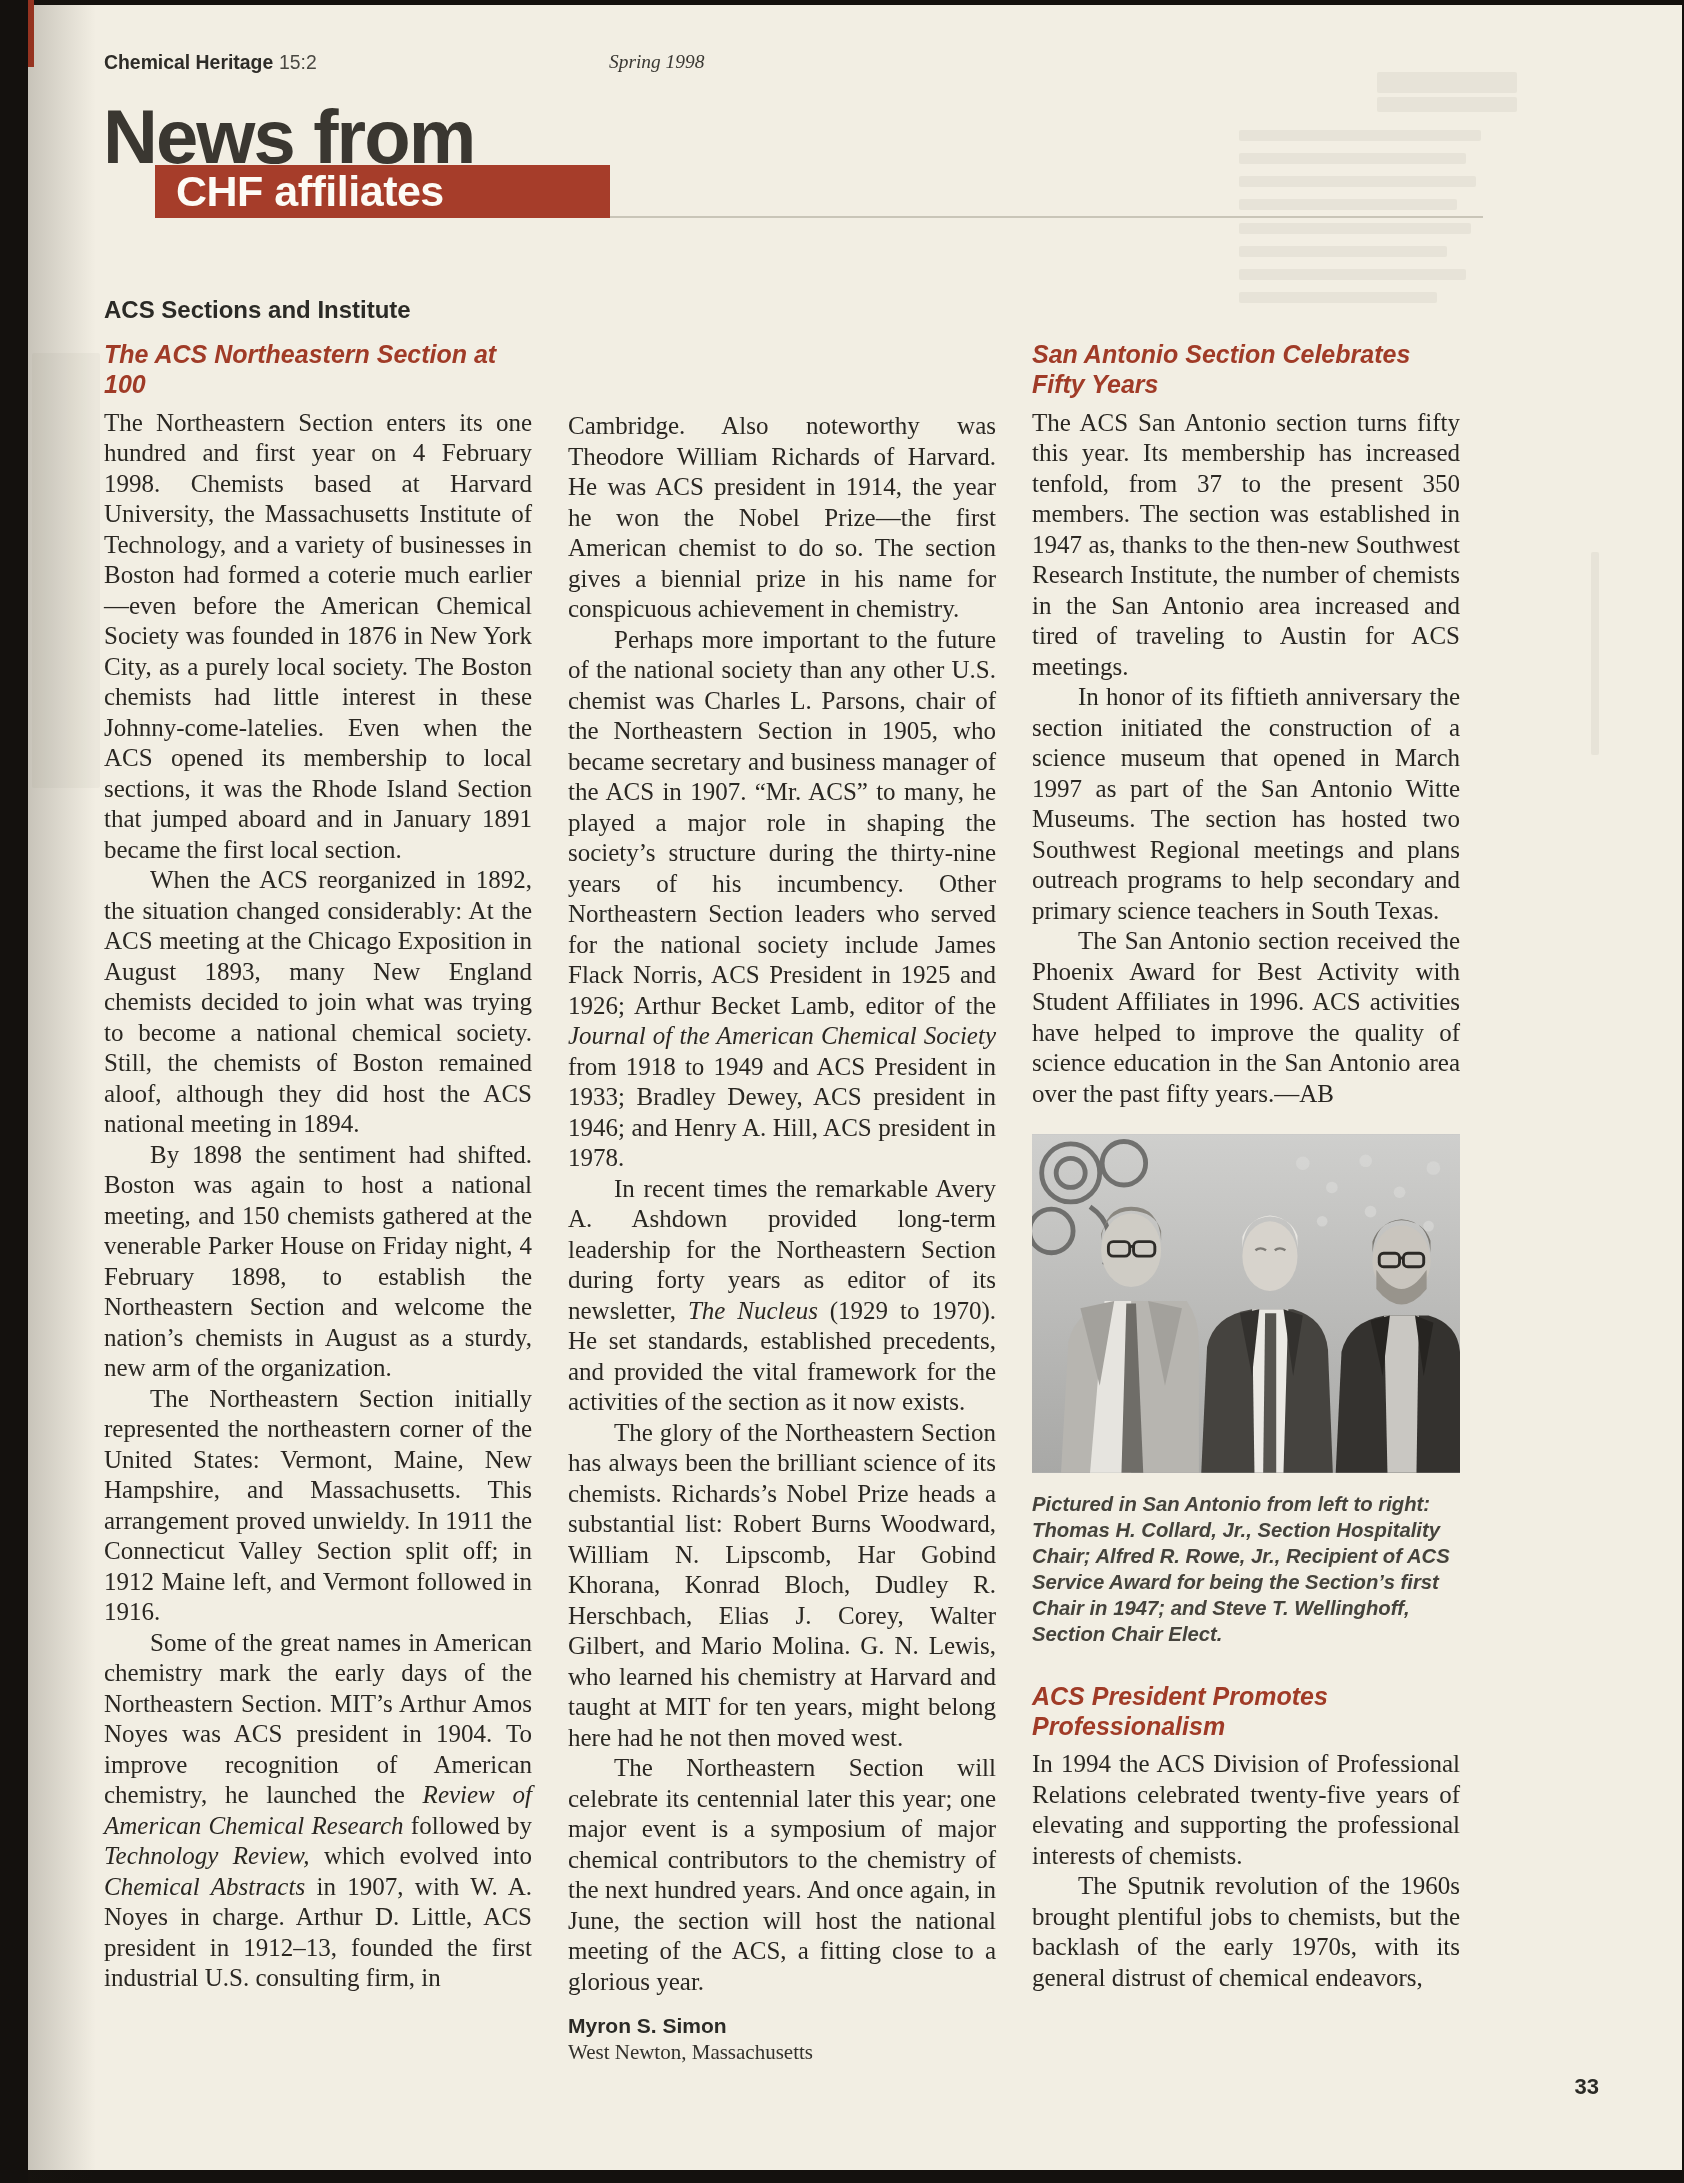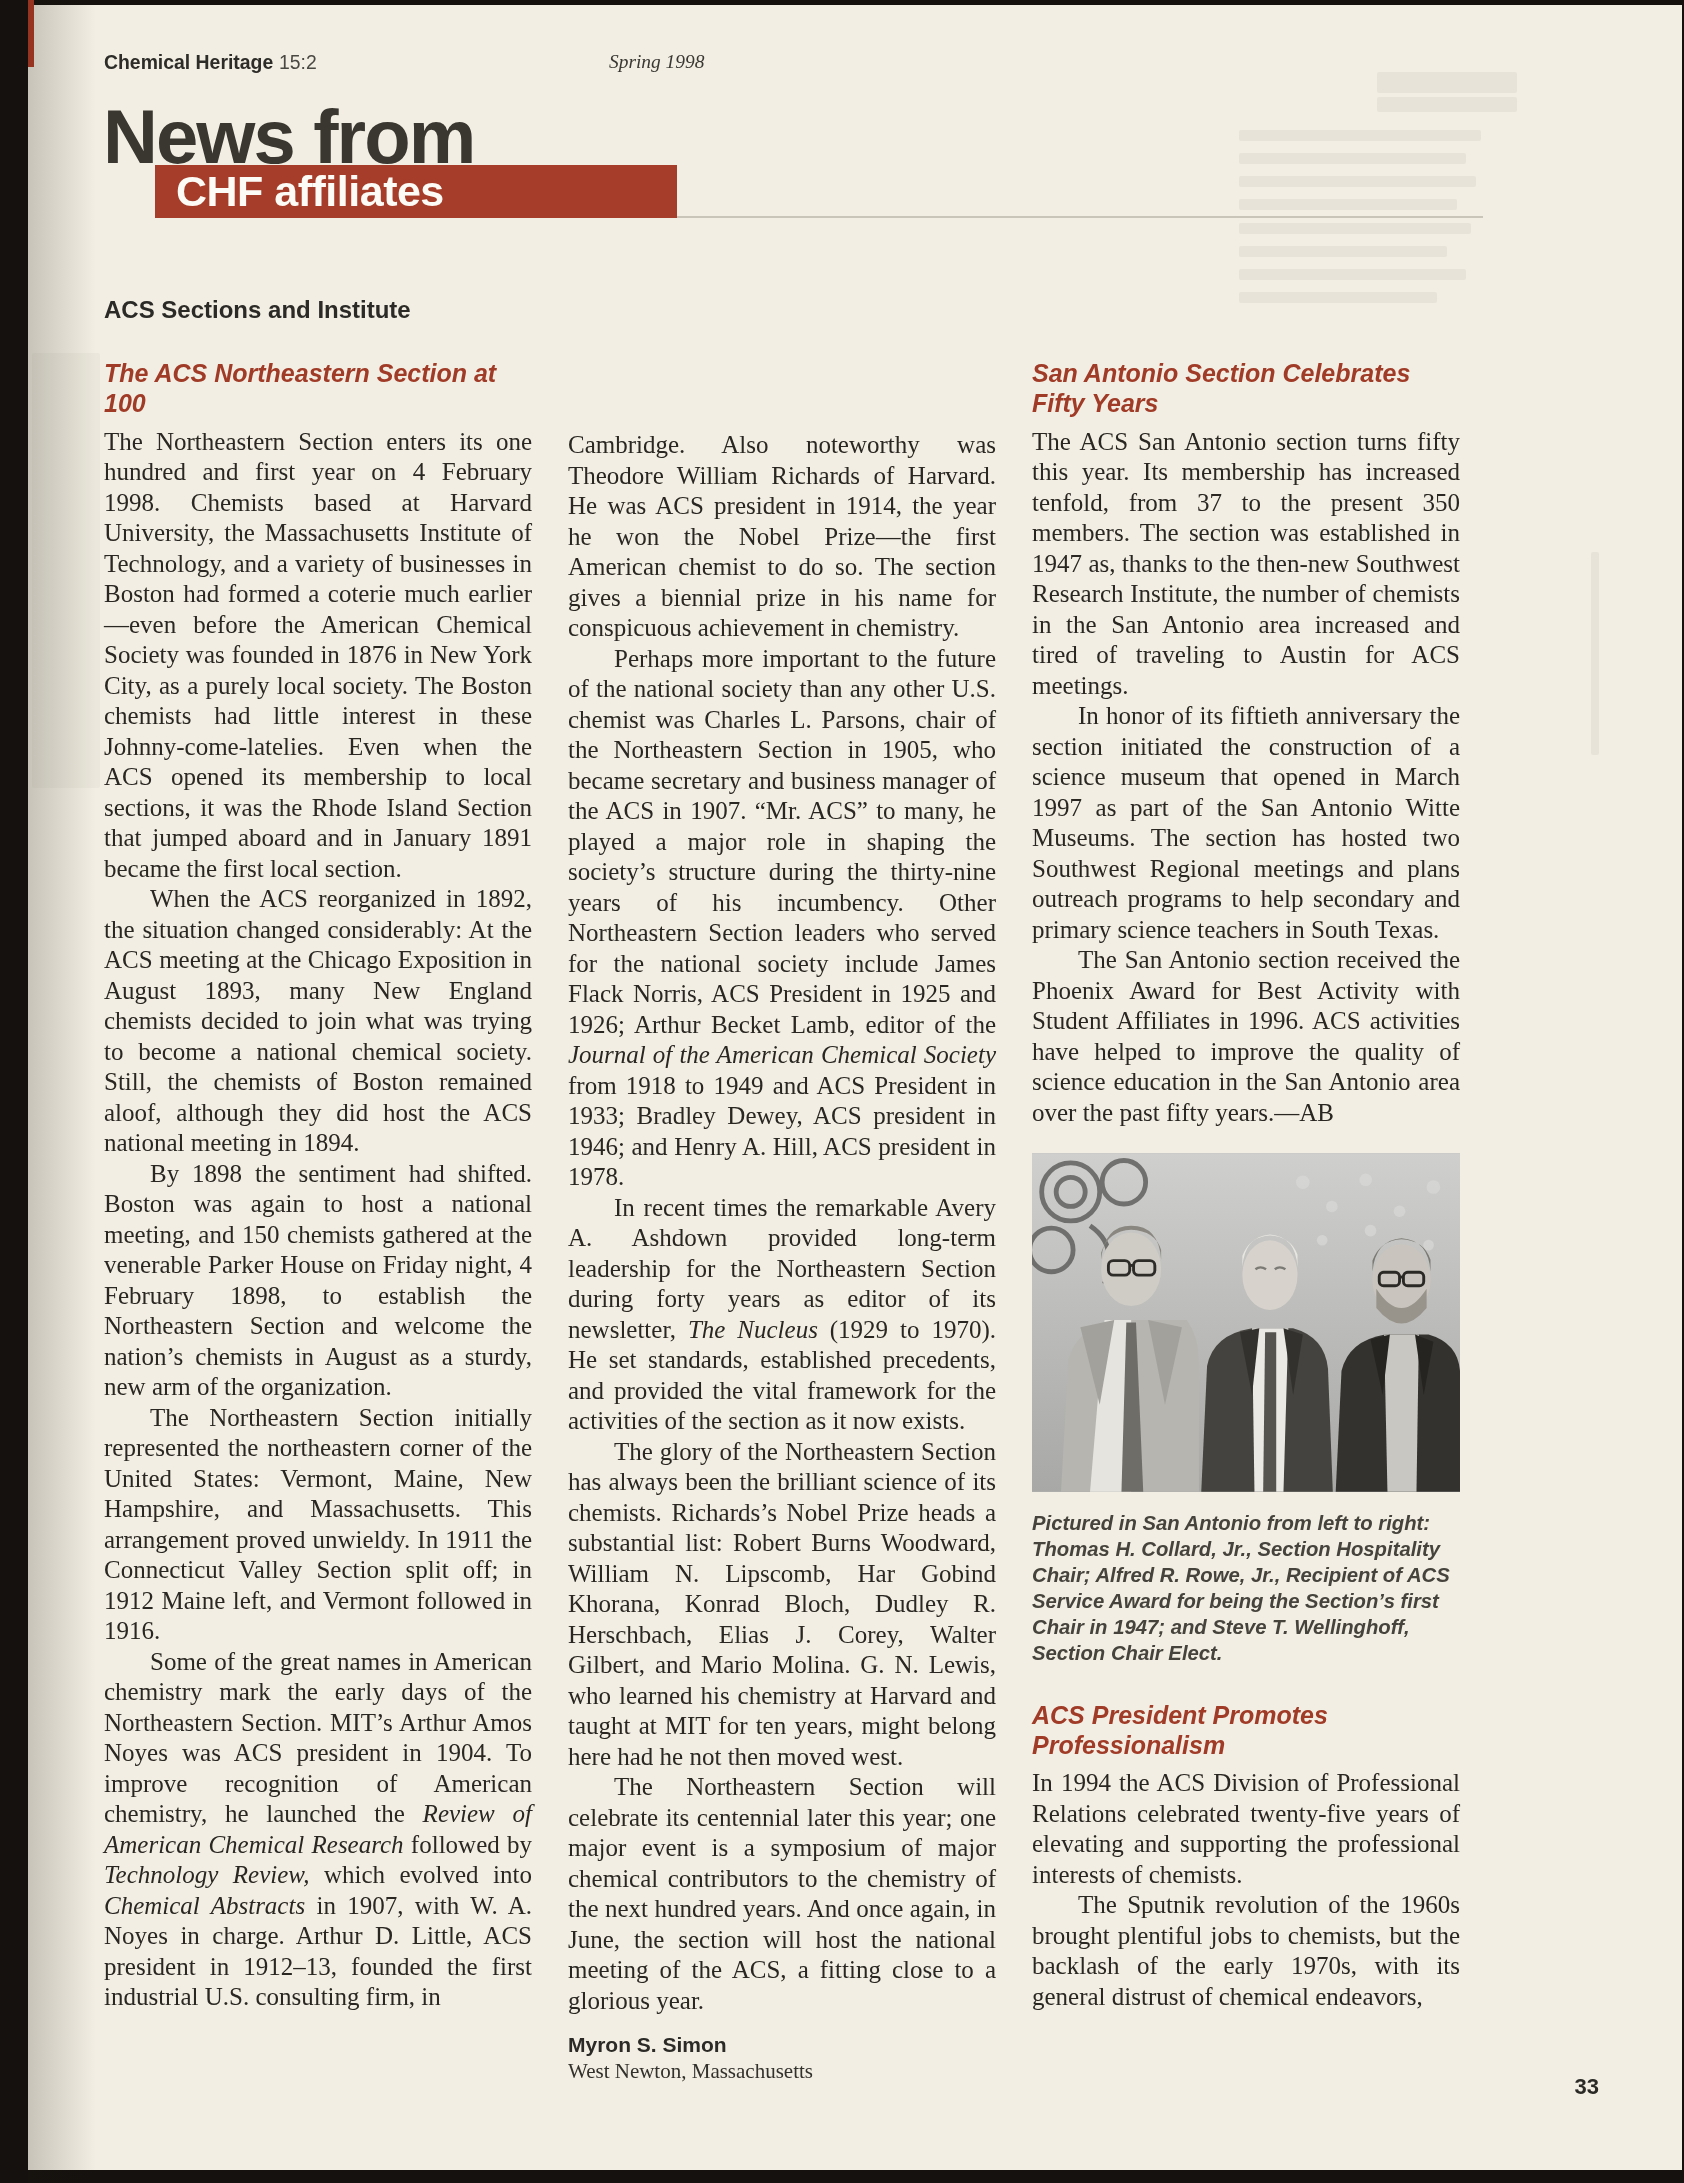--- a/index.html
+++ b/index.html
@@ -19,31 +19,31 @@
   
   .running-head{position:absolute;top:51px;left:104px;font-family:"Liberation Sans",sans-serif;
                 font-size:19.4px;color:#2e2c28;}
   .rh-journal{font-weight:700;}
   .rh-issue{font-weight:400;margin-left:5.8px;color:#4a4842;}
   .rh-date{position:absolute;top:51px;left:609px;font-family:"Liberation Serif",serif;
            font-style:italic;font-size:19.4px;color:#3a3833;}
   
   .page-title{position:absolute;top:99px;left:103px;margin:0;font-family:"Liberation Sans",sans-serif;
               font-weight:700;font-size:76px;line-height:1;letter-spacing:-1.9px;color:#3a3731;z-index:1;}
-  .banner{position:absolute;top:165px;left:155px;width:522px;height:53px;background:#a63d2a;
+  .banner{position:absolute;top:165px;left:155px;width:455px;height:53px;background:#a63d2a;
           z-index:2;display:flex;align-items:center;padding-left:21px;box-sizing:border-box;}
   .banner span{font-family:"Liberation Sans",sans-serif;font-weight:700;font-size:43px;color:#fdfbf5;
                letter-spacing:-0.5px;}
   .rule{position:absolute;top:216px;left:610px;width:873px;height:1.5px;background:#c9c5b8;}
   
   .section-heading{position:absolute;top:296px;left:104px;margin:0;font-family:"Liberation Sans",sans-serif;
                    font-weight:700;font-size:24px;color:#2b2a26;}
   
   .columns{position:absolute;top:339px;left:104px;width:1357px;display:flex;gap:36px;}
-  .col{flex:0 0 428px;width:428px;margin-top:19px;}
+  .col{flex:0 0 428px;width:428px;}
   .col-pad{padding-top:72px;}
   .subhead{margin:0 0 8.7px 0;font-family:"Liberation Sans",sans-serif;font-weight:700;font-style:italic;
            font-size:25px;line-height:30px;color:#a03b27;}
   .subhead.second{margin-top:34px;}
   .body-text p{margin:0;font-size:25px;line-height:30.5px;text-align:justify;color:#2a2722;}
   .body-text p.indent{text-indent:46px;}
   .byline{margin-top:16.5px;}
   .byline-name{font-family:"Liberation Sans",sans-serif;font-weight:700;font-size:21px;color:#2b2a26;}
   .byline-place{font-size:21px;line-height:28px;color:#33312c;}
   .photo{margin:25px 0 0 0;width:428px;height:339px;background:#bdbdbd;overflow:hidden;}

